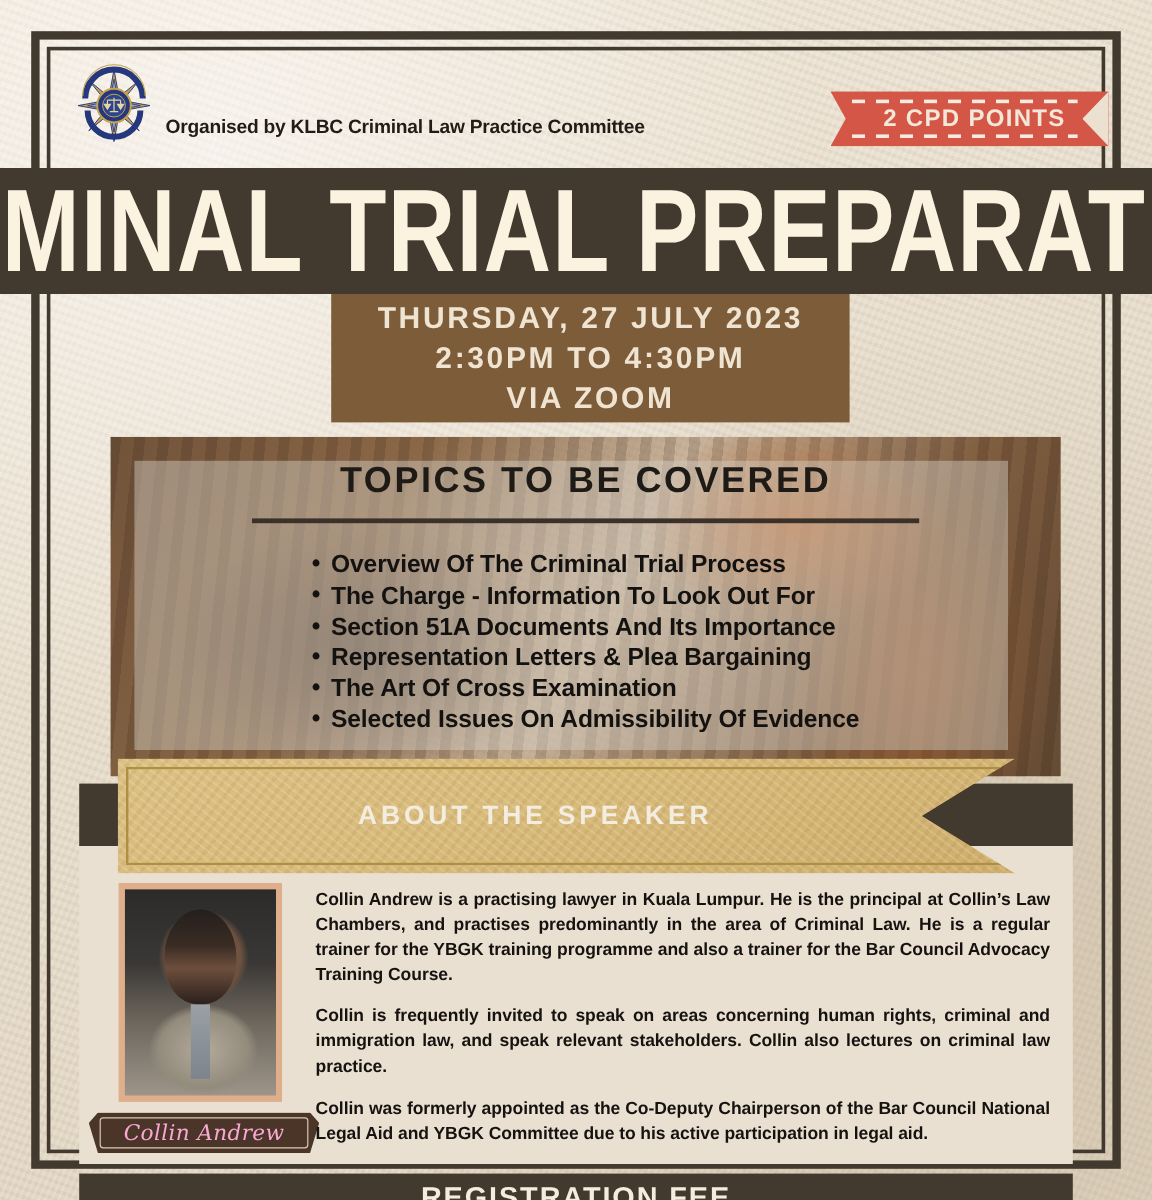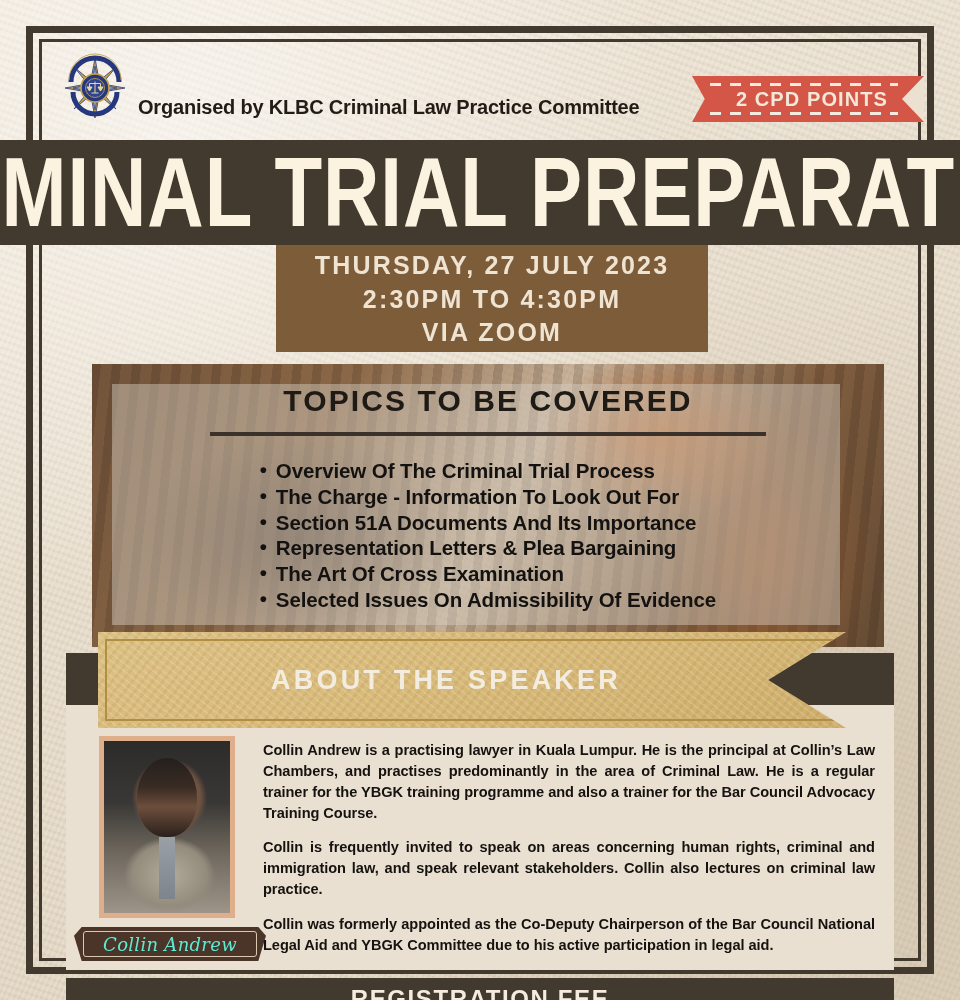--- a/index.html
+++ b/index.html
@@ -36,21 +36,21 @@
   
   .header{
     position:absolute; left:40px; top:40px; right:40px; height:100px;
     display:flex; align-items:center;
   }
   .logo{
     width:66px; height:84px; margin-left:22px; flex:none; position:relative;
   }
   .logo svg{ width:100%; height:100%; display:block; }
   .organiser{
-    font-size:20px; font-weight:bold; color:#231c16;
+    font-size:16px; font-weight:bold; color:#231c16;
     letter-spacing:-.2px; margin-left:10px; margin-top:34px;
     white-space:nowrap;
   }
 
   
   .cpd-ribbon{
     position:absolute; right:36px; top:76px;
     width:232px; height:46px;
     background:#d45647;
     -webkit-clip-path:polygon(0 0,100% 0,100% 100%,0 100%,5.5% 50%);
@@ -162,21 +162,21 @@
     display:flex; align-items:center; justify-content:center;
   }
   .about-ribbon-inner{
     position:absolute; left:7px; top:7px; right:7px; bottom:7px;
     border:2px solid #b08f45;
     -webkit-clip-path:polygon(0 0,100% 0,88.6% 50%,100% 100%,0 100%);
             clip-path:polygon(0 0,100% 0,88.6% 50%,100% 100%,0 100%);
   }
   .about-text{
     position:relative; z-index:2;
-    font-size:27px; font-weight:bold; color:#f3ece0;
+    font-size:22px; font-weight:bold; color:#f3ece0;
     letter-spacing:3.2px; margin-right:52px;
   }
 
   .photo-frame{
     position:absolute; left:99px; top:736px; width:136px; height:182px;
     border:5px solid #dfaf8c; background:#c9a184;
     overflow:hidden;
   }
   .photo-inner{
     position:absolute; inset:0;
@@ -202,21 +202,21 @@
             clip-path:polygon(4% 0,96% 0,100% 26%,96% 100%,4% 100%,0 26%);
     display:flex; align-items:center; justify-content:center;
   }
   .name-badge-inner{
     position:absolute; left:9px; top:4px; right:9px; bottom:4px;
     border:1.5px solid #d9c9b2; border-radius:3px;
   }
   .name-badge-text{
     position:relative; z-index:2;
     font-family:"DejaVu Serif", serif;
-    font-style:italic; font-size:18px; color:#5eead4;
+    font-style:italic; font-size:18px; color:#f9a8d4;
     letter-spacing:.3px;
   }
 
   .bio{
     position:absolute; left:263px; top:740px; width:612px;
   }
   .bio p{
     font-size:14.6px; font-weight:bold; color:#15120f;
     line-height:1.43; text-align:justify; margin-bottom:14px;
     letter-spacing:-.05px;

